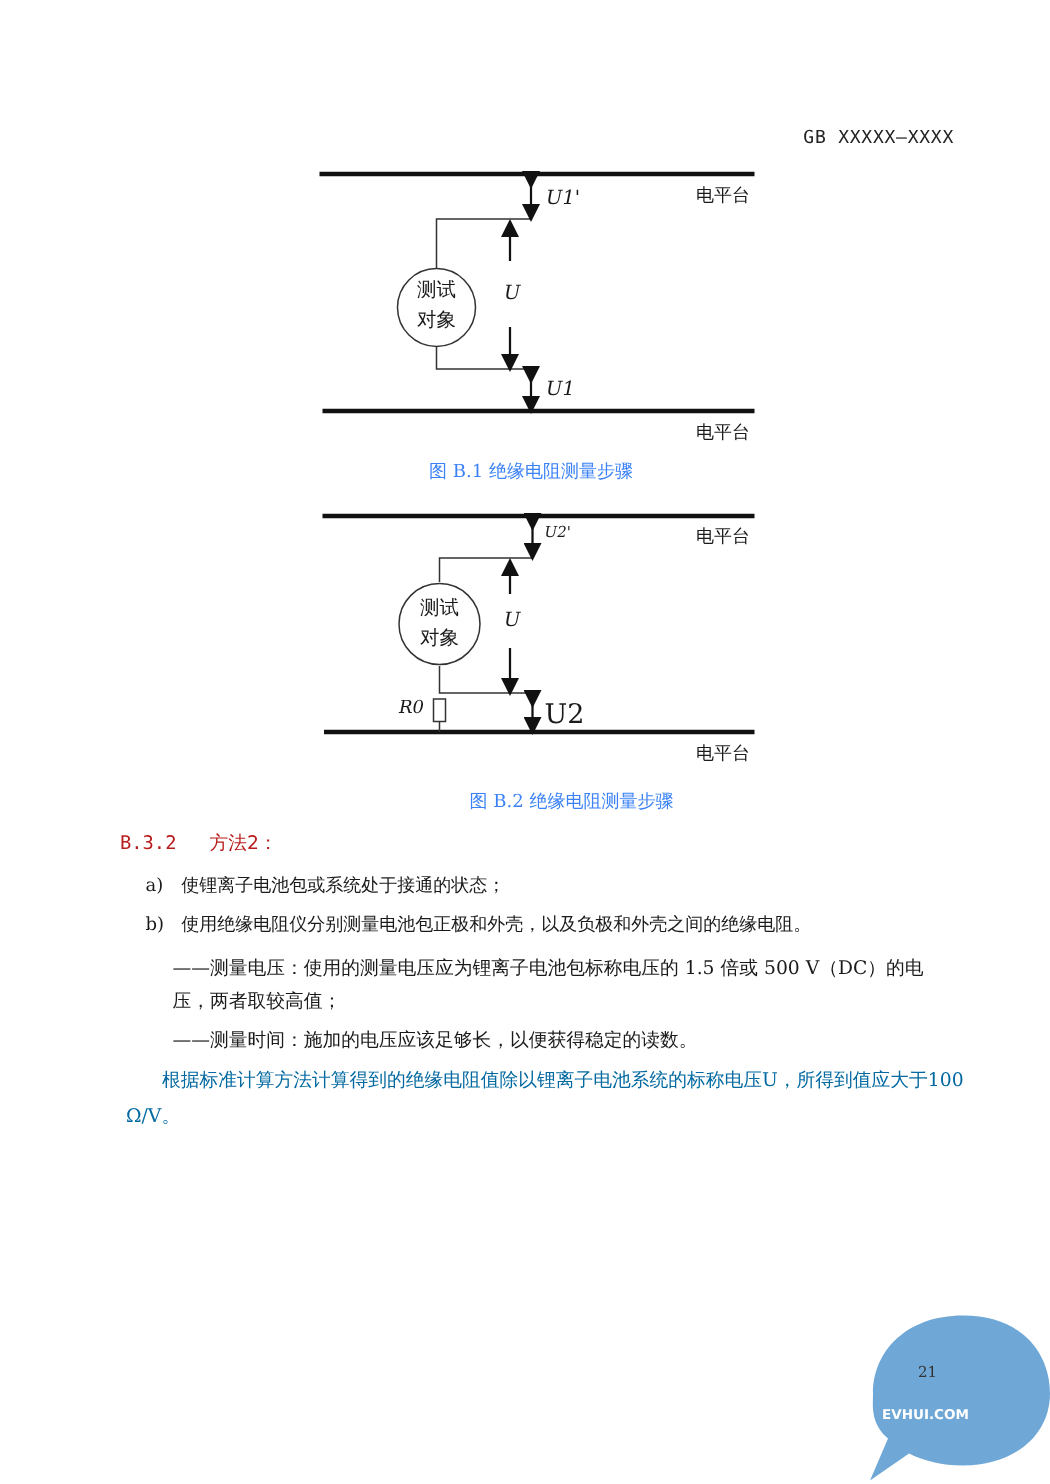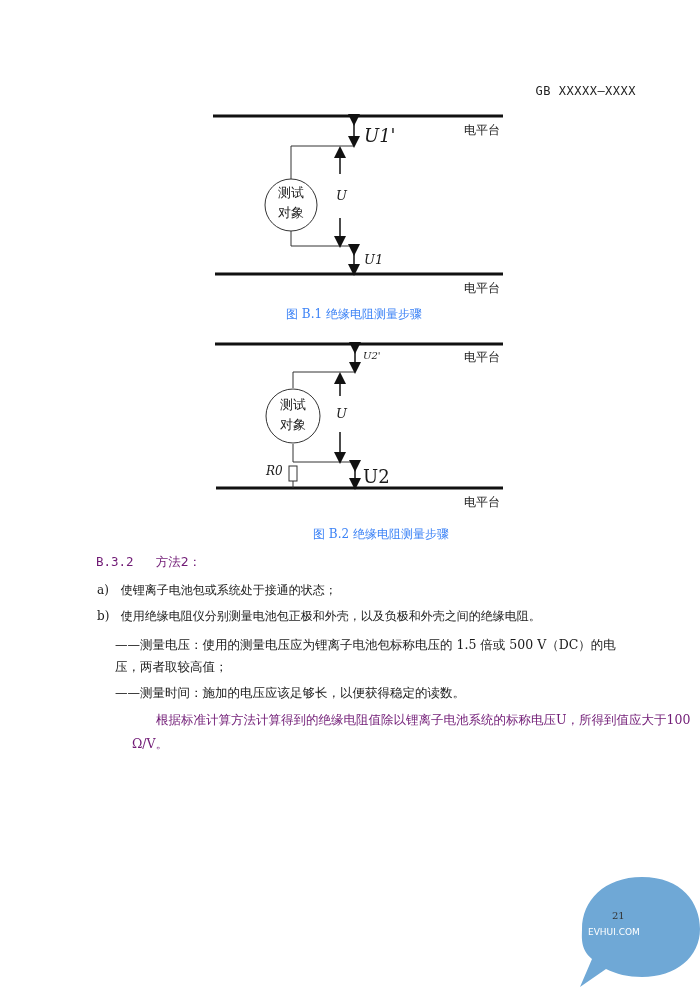--- a/index.html
+++ b/index.html
@@ -7,32 +7,32 @@
          font-family: "DejaVu Serif", "Liberation Serif", serif; color:#1a1a1a; }
   .header { position:absolute; top:84px; right:64px; font-family:"DejaVu Sans Mono","Liberation Mono",monospace;
             font-size:12px; letter-spacing:0.5px; color:#222; }
   .figure { position:absolute; left:0; width:700px; }
   .fig1 { top:108px; height:190px; }
   .fig2 { top:336px; height:175px; }
   .figsvg { position:absolute; left:0; top:0; }
   .caption { position:absolute; left:4px; width:700px; text-align:center; font-size:12px; color:#3b82f6; }
   .cap1 { top:306px; }
   .cap2 { top:526px;margin-left:27px; }
-  .section-title { position:absolute; left:96px; top:554px; font-size:12.5px; color:#701a75; }
+  .section-title { position:absolute; left:80px; top:554px; font-size:12.5px; color:#b91c1c; }
   .section-title .num { font-family:"DejaVu Sans Mono","Liberation Mono",monospace; margin-right:18px; }
   .section-title .txt { font-family:"DejaVu Sans","Liberation Sans",sans-serif; }
   .item { position:absolute; left:97px; font-size:12px; color:#1a1a1a; }
   .item .mark { display:inline-block; width:20px; }
   .itemA { top:582px; }
   .itemB { top:608px; }
   .dash { position:absolute; left:115px; width:525px; font-size:12.5px; line-height:22px; color:#1a1a1a; }
   .dash1 { top:634px; }
   .dash2 { top:682px; }
-  .para { position:absolute; left:84px; width:560px; top:708px; font-size:12.5px; line-height:24px; color:#701a75;
-          text-indent:24px;margin-left:48px; }
+  .para { position:absolute; left:84px; width:560px; top:708px; font-size:12.5px; line-height:24px; color:#0369a1;
+          text-indent:24px; }
   .wm { position:absolute; left:572px; top:873px; width:128px; height:116px; }
   .pgno { position:absolute; left:612px; top:910px; font-size:10px; color:#333; }
 </style>
 </head>
 <body>
 
 <div class="header">GB XXXXX—XXXX</div>
 
 <div class="figure fig1">
   <svg class="figsvg" width="700" height="190">
@@ -48,21 +48,21 @@
     <polyline points="291,122 291,138 354,138" fill="none" stroke="#333" stroke-width="1"></polyline>
     <circle cx="291" cy="97" r="26" fill="#fff" stroke="#333" stroke-width="1"></circle>
 
     <line x1="354" y1="12" x2="354" y2="34" stroke="#111" stroke-width="1.5" marker-start="url(#ah)" marker-end="url(#ah)"></line>
 
     <line x1="340" y1="66" x2="340" y2="44" stroke="#111" stroke-width="1.5" marker-end="url(#ah)"></line>
     <line x1="340" y1="110" x2="340" y2="134" stroke="#111" stroke-width="1.5" marker-end="url(#ah)"></line>
 
     <line x1="354" y1="142" x2="354" y2="162" stroke="#111" stroke-width="1.5" marker-start="url(#ah)" marker-end="url(#ah)"></line>
   </svg>
-  <span style="position:absolute;left:364px;top:17px;font-style:italic;font-size:18px;">U1'</span>
+  <span style="position:absolute;left:364px;top:17px;font-style:italic;font-size:13px;">U1'</span>
   <span style="position:absolute;left:336px;top:80px;font-style:italic;font-size:13px;">U</span>
   <span style="position:absolute;left:364px;top:144px;font-style:italic;font-size:13px;">U1</span>
   <span style="position:absolute;left:278px;top:76px;font-size:13px;">测试</span>
   <span style="position:absolute;left:278px;top:96px;font-size:13px;">对象</span>
   <span style="position:absolute;left:464px;top:14px;font-size:12px;">电平台</span>
   <span style="position:absolute;left:464px;top:172px;font-size:12px;">电平台</span>
 </div>
 <div class="caption cap1">图 B.1  绝缘电阻测量步骤</div>
 
 <div class="figure fig2">
@@ -106,15 +106,15 @@
 
 <div class="dash dash1">——测量电压：使用的测量电压应为锂离子电池包标称电压的 1.5 倍或 500 V（DC）的电压，两者取较高值；</div>
 <div class="dash dash2">——测量时间：施加的电压应该足够长，以便获得稳定的读数。</div>
 
 <div class="para">根据标准计算方法计算得到的绝缘电阻值除以锂离子电池系统的标称电压U，所得到值应大于100 Ω/V。</div>
 
 <div class="wm">
   <svg width="128" height="116">
     <path d="M70,4 C110,4 128,30 128,56 C128,84 104,104 70,104 C56,104 44,101 34,96 L8,114 L20,86 C8,76 10,64 10,56 C10,28 32,4 70,4 Z" fill="#6fa8d6"></path>
   </svg>
-  <span style="position:absolute;left:16px;top:54px;color:#fff;font-family:'DejaVu Sans',sans-serif;font-weight:normal;font-size:9px;">EVHUI.COM</span>
+  <span style="position:absolute;left:16px;top:66px;color:#fff;font-family:'DejaVu Sans',sans-serif;font-weight:bold;font-size:9px;">EVHUI.COM</span>
 </div>
 <div class="pgno">21</div>
 
 </body></html>

